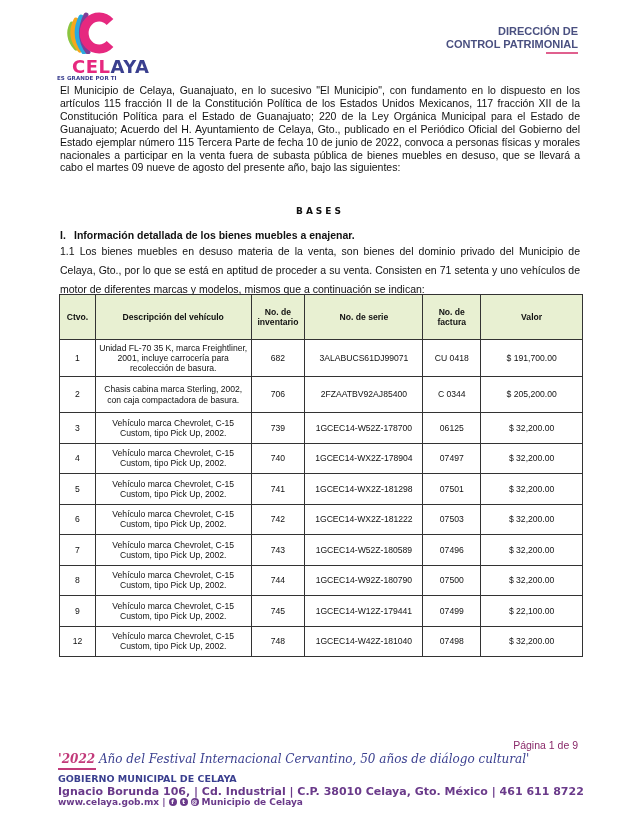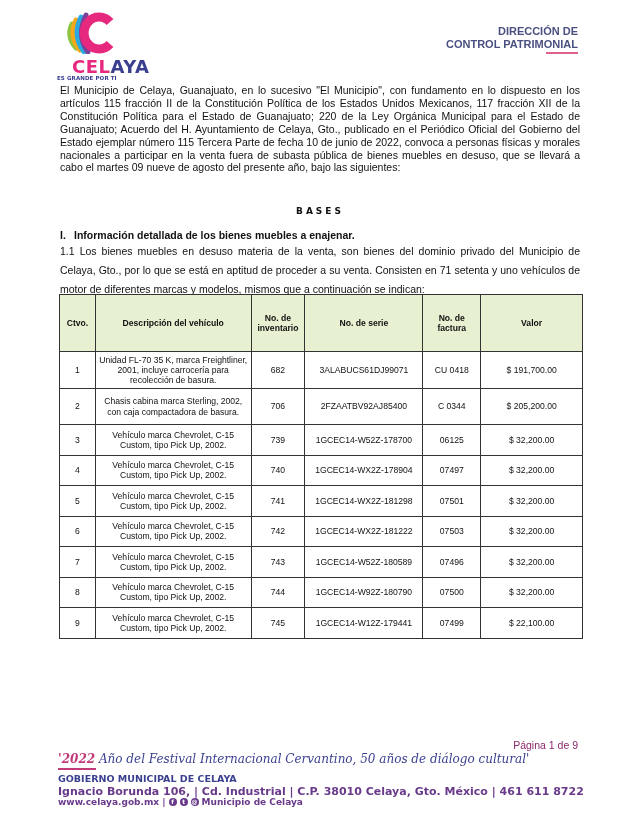--- a/index.html
+++ b/index.html
@@ -17,21 +17,21 @@
 
   .intro { position: absolute; left: 60px; top: 84px; width: 520px; font-family: "Liberation Sans", sans-serif; font-size: 10.5px; line-height: 12.9px; text-align: justify; color: #111; }
 
   .bases { position: absolute; left: 0; width: 640px; top: 206px; text-align: center; font-family: "DejaVu Sans", sans-serif; font-size: 9px; font-weight: bold; letter-spacing: 3px; }
 
   .section-title { position: absolute; left: 60px; top: 229px; font-family: "Liberation Sans", sans-serif; font-weight: bold; font-size: 10.5px; }
   .section-title .num { display: inline-block; width: 14px; }
   .section-body { position: absolute; left: 60px; top: 242px; width: 520px; font-family: "Liberation Sans", sans-serif; font-size: 10.5px; line-height: 19px; text-align: justify; }
 
   table.vehicles { position: absolute; left: 59px; top: 294px; width: 524px; border-collapse: collapse; font-family: "Liberation Sans", sans-serif; font-size: 8.6px; }
-  table.vehicles th { background: #e8f0d2; border: 1px solid #333; font-weight: bold; text-align: center; vertical-align: middle; padding: 18px 2px; height: 30px; line-height: 10px; color: #111; }
+  table.vehicles th { background: #e8f0d2; border: 1px solid #333; font-weight: bold; text-align: center; vertical-align: middle; padding: 12px 2px; height: 30px; line-height: 10px; color: #111; }
   table.vehicles td { border: 1px solid #333; text-align: center; vertical-align: middle; padding: 1px 3px; line-height: 10.2px; color: #111; }
   table.vehicles tr.r-tall td { height: 37px; }
   table.vehicles tr.r-mid td { height: 36px; }
   table.vehicles tr.r-std td { height: 30.5px; }
   .c1 { width: 36px; } .c2 { width: 156px; } .c3 { width: 54px; } .c4 { width: 118px; } .c5 { width: 58px; } .c6 { width: 102px; }
 
   .page-num { position: absolute; right: 62px; top: 739px; font-family: "Liberation Sans", sans-serif; font-size: 10.5px; color: #8a2a6a; }
   .motto { position: absolute; left: 58px; top: 752px; font-family: "DejaVu Serif", serif; font-style: italic; font-size: 12px; color: #3a3f8f; white-space: nowrap; }
   .motto .year { color: #c23a7a; font-weight: bold; }
   .motto-line { position: absolute; left: 58px; top: 768px; width: 38px; height: 2px; background: #c23a7a; }
@@ -147,20 +147,28 @@
       <td>$ 32,200.00</td>
     </tr>
     <tr class="r-std">
       <td>9</td>
       <td>Vehículo marca Chevrolet, C-15 Custom, tipo Pick Up, 2002.</td>
       <td>745</td>
       <td>1GCEC14-W12Z-179441</td>
       <td>07499</td>
       <td>$ 22,100.00</td>
     </tr>
+    <tr class="r-std">
+      <td>12</td>
+      <td>Vehículo marca Chevrolet, C-15 Custom, tipo Pick Up, 2002.</td>
+      <td>748</td>
+      <td>1GCEC14-W42Z-181040</td>
+      <td>07498</td>
+      <td>$ 32,200.00</td>
+    </tr>
   </tbody>
 </table>
 
 <div class="page-num">Página 1 de 9</div>
 <div class="motto"><span class="year">'</span><span class="year">2022</span><span> Año del Festival Internacional Cervantino, 50 años de diálogo cultural'</span></div>
 <div class="motto-line"></div>
 <div class="gov-name">GOBIERNO MUNICIPAL DE CELAYA</div>
 <div class="gov-addr">Ignacio Borunda 106, | Cd. Industrial | C.P. 38010 Celaya, Gto. México | 461 611 8722</div>
 <div class="gov-web">
   <span>www.celaya.gob.mx |</span>

